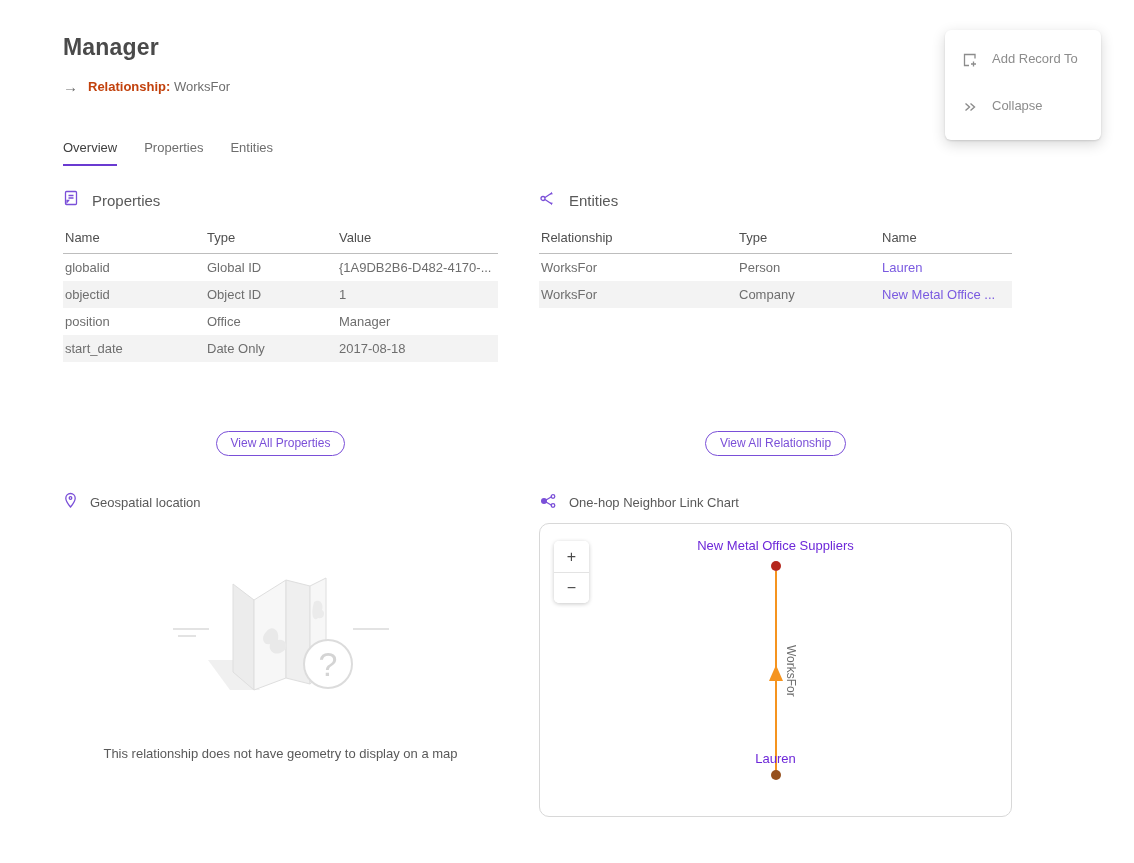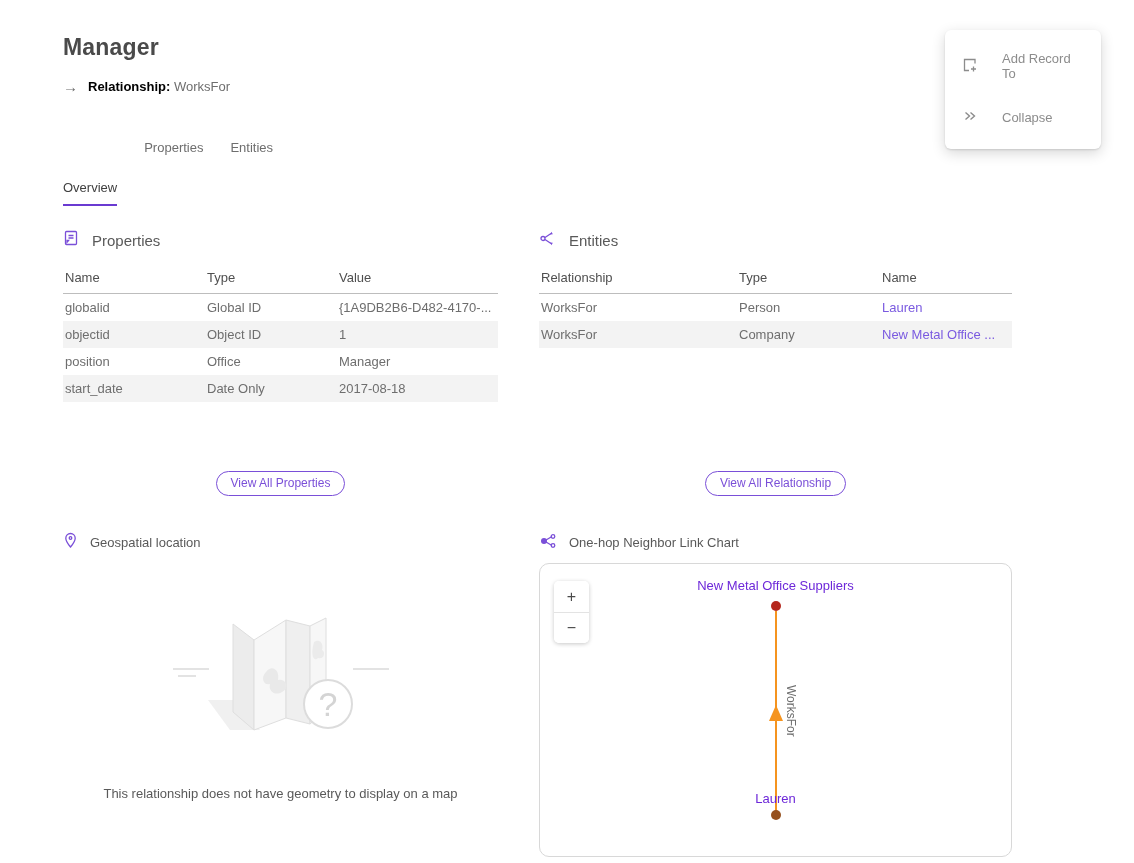--- a/index.html
+++ b/index.html
@@ -5,32 +5,32 @@
   * { box-sizing: border-box; }
   html,body { margin:0; padding:0; background:#fff; }
   body { font-family: "Liberation Sans", sans-serif; color:#6e6e6e; }
   .page { position:relative; width:1134px; height:863px; background:#fff; overflow:hidden; }
   .content { padding-left:63px; }
 
   
   .page-title { margin-top:34px; font-size:23px; font-weight:700; color:#4a4a4a; letter-spacing:.2px; }
   .subtitle { margin-top:17px; font-size:13px; color:#6e6e6e; display:flex; align-items:center; gap:10px; }
   .subtitle .arrow { font-size:15px; color:#6e6e6e; }
-  .subtitle b { color:#000000; font-weight:700; }
+  .subtitle b { color:#c2410c; font-weight:700; }
 
   
   .popup { position:absolute; top:30px; right:33px; width:156px; background:#fff; border-radius:6px;
            box-shadow:0 1px 2px rgba(0,0,0,.12), 0 4px 14px rgba(0,0,0,.16); padding:8px 0; }
-  .popup-item { display:flex; align-items:center; gap:23px; padding:13px 16px; font-size:13px; color:#8c8c8c; cursor:pointer; }
+  .popup-item { display:flex; gap:13px; padding:13px 16px; font-size:13px; color:#8c8c8c; cursor:pointer; }
   .popup-item svg { flex:0 0 auto; }
 
   
   .tabs { display:flex; gap:27px; margin-top:45px; }
   .tab { font-size:13px; color:#6e6e6e; padding-bottom:9px; border-bottom:2px solid transparent; cursor:pointer; }
-  .tab.active { color:#404040; border-bottom-color:#6a3ad1;margin-top:40px; }
+  .tab.active { color:#404040; border-bottom-color:#6a3ad1; }
 
   
   .grid { display:grid; grid-template-columns:435px 473px; column-gap:41px; margin-top:24px; }
   .cell-r1 { min-height:241px; }
   .section-head { display:flex; align-items:center; gap:12px; font-size:15px; color:#595959; }
   .section-head svg { flex:0 0 auto; }
 
   table { width:100%; border-collapse:collapse; margin-top:14px; }
   th { text-align:left; font-weight:400; font-size:13px; color:#4f4f4f; padding:6px 6px 8px 2px; border-bottom:1px solid #bdbdbd; }
   td { font-size:13px; color:#6e6e6e; padding:6px 6px 6px 2px; height:26px; }

